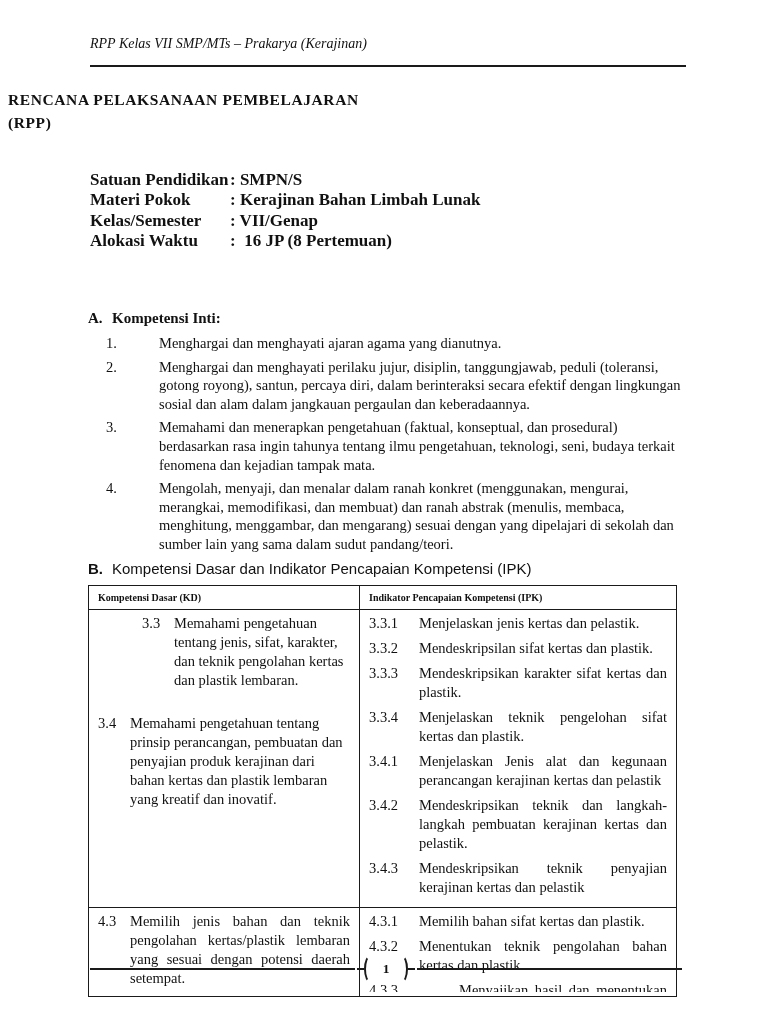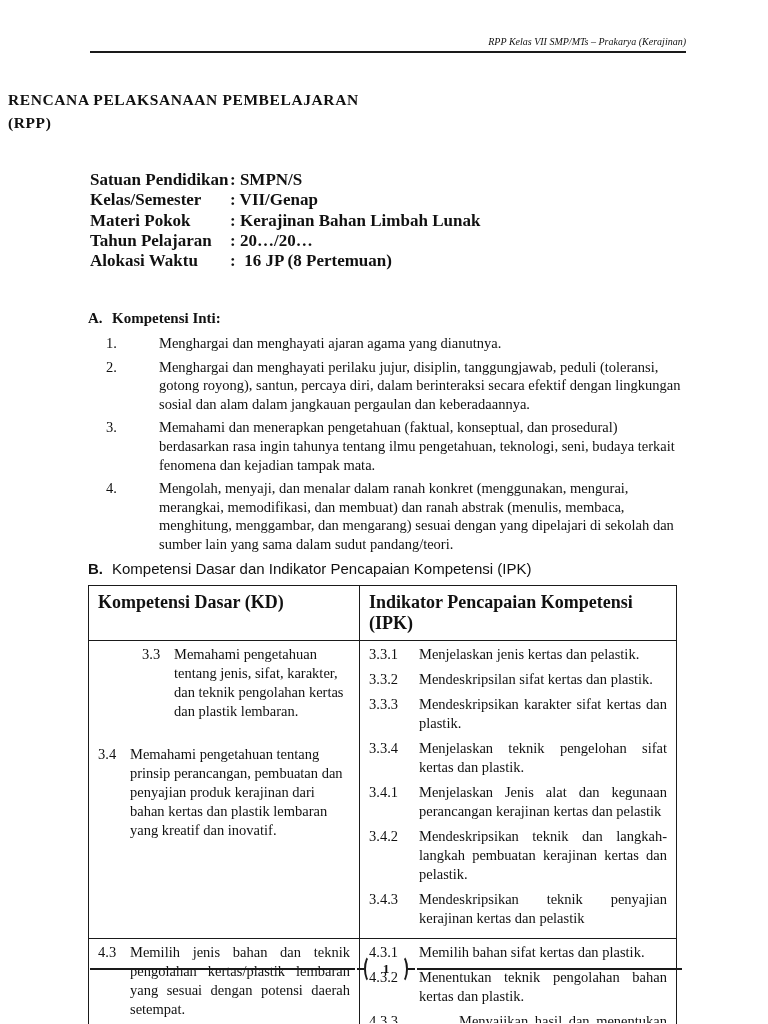--- a/index.html
+++ b/index.html
@@ -7,22 +7,22 @@
     width:768px;height:1024px;
     background:#ffffff;color:#111;
     font-family:"Liberation Serif","DejaVu Serif",serif;
     position:relative;overflow:hidden;
   }
   .page{position:absolute;inset:0;}
 
   
   .hdr{
     position:absolute;top:36px;left:90px;width:596px;
-    text-align:right;font-style:italic;font-size:10px;
-    padding-bottom:4px;border-bottom:2px solid #1a1a1a;
+    font-style:italic;font-size:14px;
+    padding-bottom:13px;border-bottom:2px solid #1a1a1a;
   }
 
   
   .title{
     position:absolute;top:88px;left:8px;width:768px;
     font-weight:bold;font-size:15.5px;letter-spacing:.6px;line-height:23px;
   }
 
   
   .meta{position:absolute;top:170px;left:90px;width:600px;font-size:17px;font-weight:bold;}
@@ -46,21 +46,21 @@
 
   
   table.kd{
     border-collapse:collapse;margin-top:8px;width:589px;table-layout:fixed;
     font-size:14.5px;
   }
   table.kd td,table.kd th{
     border:1.7px solid #1a1a1a;vertical-align:top;padding:4px 9px;
   }
   th.c1{width:252px;} 
-  table.kd th{text-align:left;font-size:18px;font-weight:bold;padding:6px 9px;}
+  table.kd th{text-align:left;font-size:10px;font-weight:bold;padding:6px 9px;}
   .cell-item{display:flex;margin-bottom:6px;line-height:19px;}
   .cell-item .num{flex:0 0 32px;width:32px;}
   .cell-item.ipk .num{flex:0 0 50px;width:50px;}
   .cell-item .txt{flex:1;}
   .just .txt{text-align:justify;}
   .force-just .txt{text-align:justify;text-align-last:justify;margin-left:40px;}
   .gap-after{margin-bottom:24px;margin-left:44px;}
   .row2 td>div{max-height:80px;overflow:hidden;}
   td.cut{height:80px;}
 
@@ -90,30 +90,26 @@
     <div>RENCANA PELAKSANAAN PEMBELAJARAN</div>
     <div>(RPP)</div>
   </div>
 
   <div class="meta">
     <div class="meta-row">
       <span class="meta-label">Satuan Pendidikan</span>
       <span class="meta-value">: SMPN/S</span>
     </div>
     <div class="meta-row">
+      <span class="meta-label">Materi Pokok</span>
+      <span class="meta-value">: Kerajinan Bahan Limbah Lunak</span>
+    </div>
+    <div class="meta-row">
       <span class="meta-label">Kelas/Semester</span>
       <span class="meta-value">: VII/Genap</span>
-    </div>
-    <div class="meta-row">
-      <span class="meta-label">Materi Pokok</span>
-      <span class="meta-value">: Kerajinan Bahan Limbah Lunak</span>
-    </div>
-    <div class="meta-row">
-      <span class="meta-label">Tahun Pelajaran</span>
-      <span class="meta-value">: 20…/20…</span>
     </div>
     <div class="meta-row">
       <span class="meta-label">Alokasi Waktu</span>
       <span class="meta-value">:  16 JP (8 Pertemuan)</span>
     </div>
   </div>
 
   <div class="secA">
     <div class="sec-head">
       <span class="sec-letter">A.</span>

